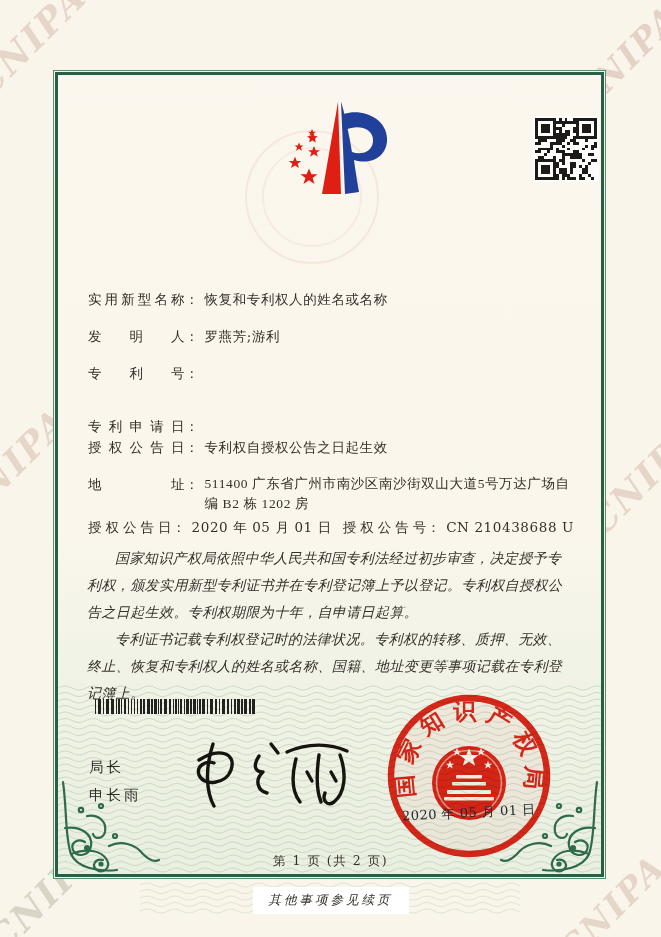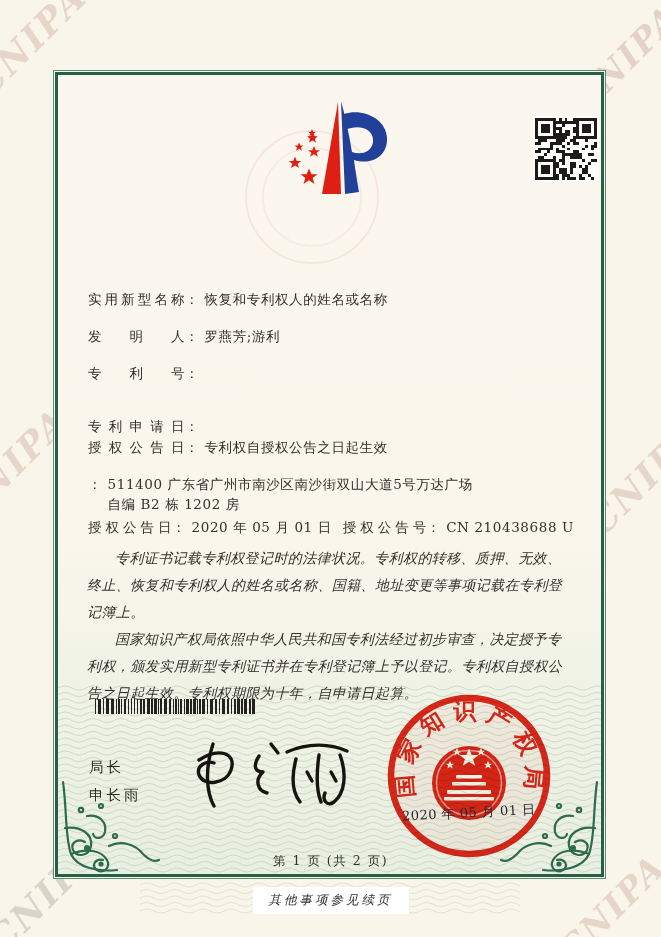--- a/index.html
+++ b/index.html
@@ -648,39 +648,40 @@
   <div class="row" style="top:388px;margin-top:28px;">
     <span class="lab">专利申请日</span>
       <span class="colon">：</span>
   </div>
   <div class="row" style="top:437px;">
     <span class="lab">授权公告日</span>
       <span class="colon">：</span>
     <span class="val">专利权自授权公告之日起生效</span>
   </div>
   <div class="row" style="top:474px;">
+    <span class="lab">地址</span>
       <span class="colon">：</span>
-    <span class="val" style="width:370px;">511400 广东省广州市南沙区南沙街双山大道5号万达广场自编 B2 栋 1202 房</span>
+    <span class="val" style="width:370px;font-family:Liberation Serif, serif;">511400 广东省广州市南沙区南沙街双山大道5号万达广场自编 B2 栋 1202 房</span>
   </div>
   <div class="row" style="top:517px;justify-content:space-between;width:486px;">
     <span class="pair2">
       <span class="lab">授权公告日</span>
         <span class="colon">：</span>
       <span class="val">2020 年 05 月 01 日</span>
     </span>
     <span class="pair2">
       <span class="lab">授权公告号</span>
         <span class="colon">：</span>
       <span class="val">CN 210438688 U</span>
     </span>
   </div>
 
   <div id="body-text">
+    <p>国家知识产权局依照中华人民共和国专利法经过初步审查，决定授予专利权，颁发实用新型专利证书并在专利登记簿上予以登记。专利权自授权公告之日起生效。专利权期限为十年，自申请日起算。</p>
     <p>专利证书记载专利权登记时的法律状况。专利权的转移、质押、无效、终止、恢复和专利权人的姓名或名称、国籍、地址变更等事项记载在专利登记簿上。</p>
-    <p>国家知识产权局依照中华人民共和国专利法经过初步审查，决定授予专利权，颁发实用新型专利证书并在专利登记簿上予以登记。专利权自授权公告之日起生效。专利权期限为十年，自申请日起算。</p>
   </div>
 
   <div id="barcode">
       <span style="width: 1px; margin-right: 2px;"></span>
       <span style="width: 3px; margin-right: 2px;"></span>
       <span style="width: 1px; margin-right: 2px;"></span>
       <span style="width: 3px; margin-right: 2px;"></span>
       <span style="width: 3px; margin-right: 2px;"></span>
       <span style="width: 1px; margin-right: 1px;"></span>
       <span style="width: 2px; margin-right: 1px;"></span>

